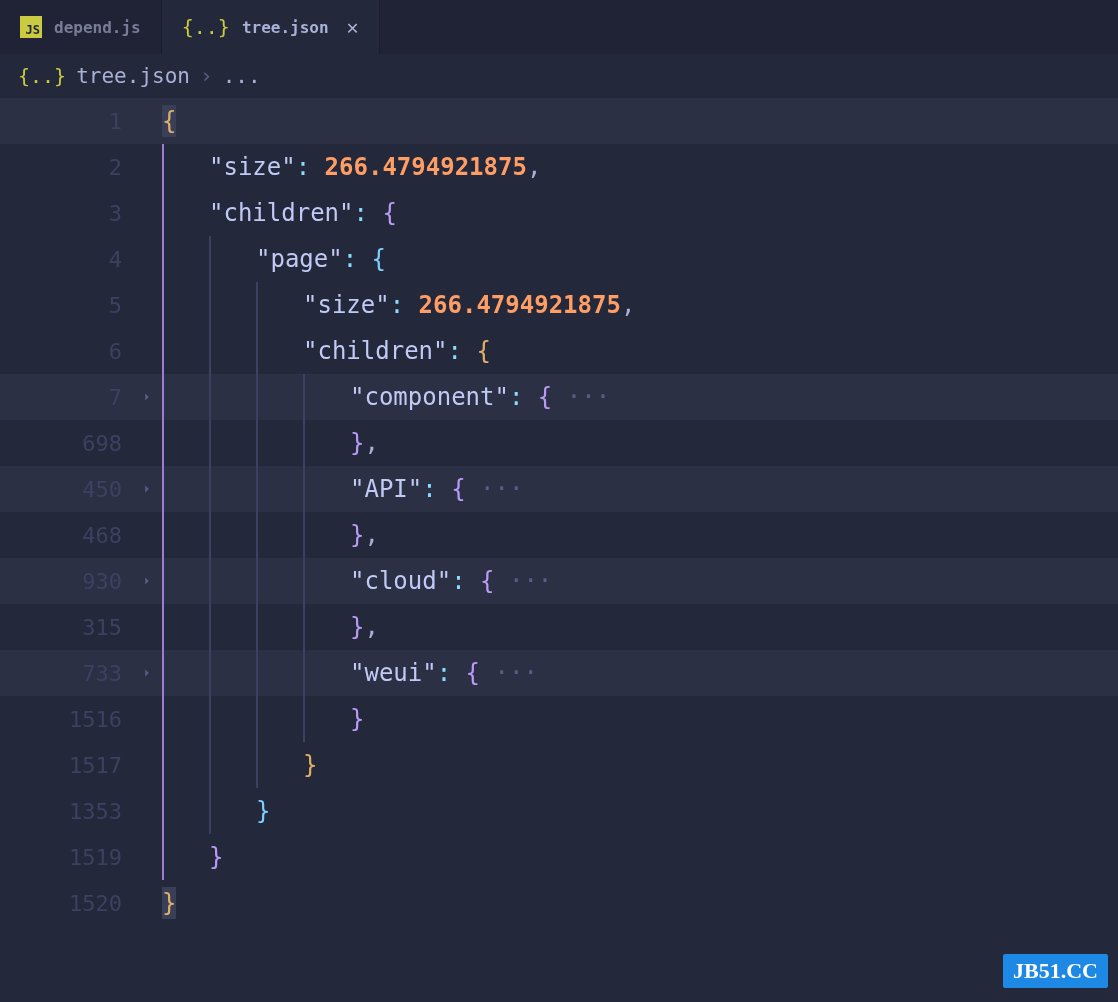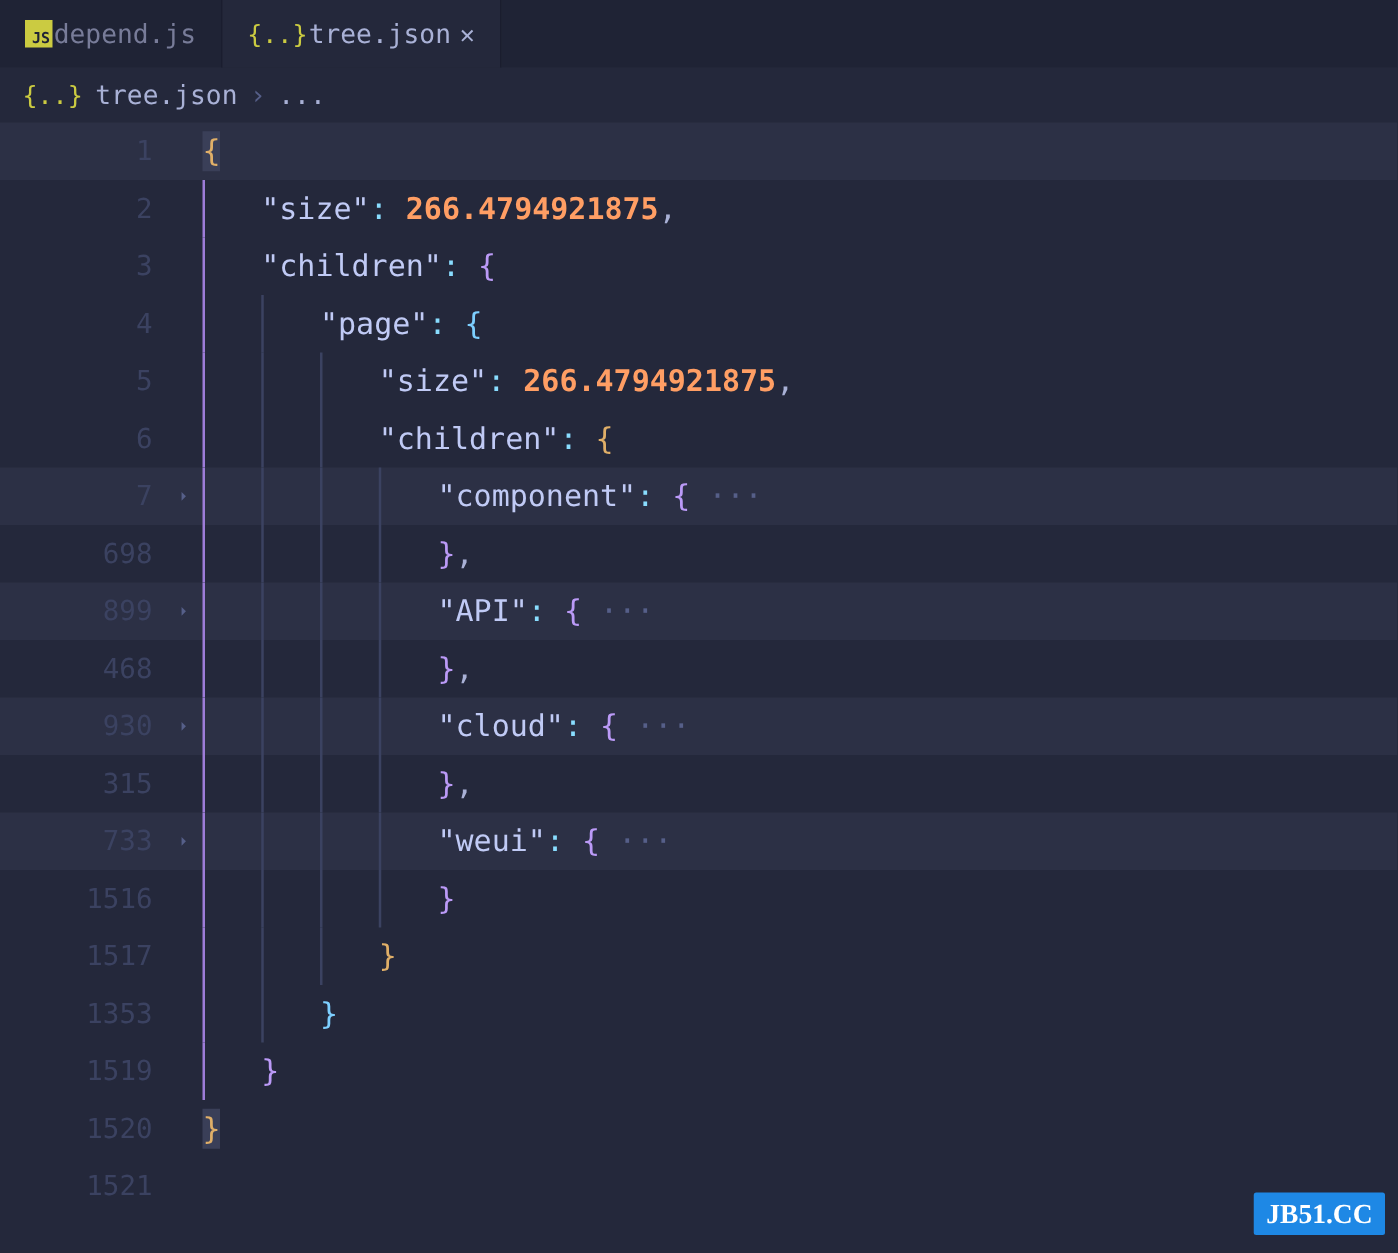--- a/index.html
+++ b/index.html
@@ -17,35 +17,35 @@
 .tabbar {
   display: flex;
   background: #1f2335;
   height: 54px;
   align-items: stretch;
 }
 .tab {
   display: flex;
   align-items: center;
   padding: 0 20px;
-  gap: 1px;
+  gap: 12px;
   color: #787c99;
   border-right: 1px solid #1a1d2e;
   cursor: pointer;
 }
 .tab.active {
   background: #24283b;
   color: #a9b1d6;
 }
 .tab .close {
   margin-left: 6px;
   color: #a9b1d6;
   font-size: 20px;
 }
-.tab-label { font-size: 21px; }
+.tab-label { font-size: 16px; font-weight: bold; }
 
 
 .breadcrumb {
   display: flex;
   align-items: center;
   gap: 10px;
   padding: 10px 18px;
   font-size: 21px;
   color: #a9b1d6;
   background: #24283b;
@@ -231,21 +231,21 @@
       <div class="fold"></div>
       <div class="guides">
         <div class="guide active"></div>
         <div class="guide"></div>
         <div class="guide"></div>
         <div class="guide"></div>
       </div>
       <div class="code"><span class="p-pink">}</span><span class="punc-gray">,</span></div>
     </div>
     <div class="line hl">
-      <div class="gutter">899</div>
+      <div class="gutter">450</div>
       <div class="fold fold-chevron">
         <svg viewBox="0 0 16 16" fill="currentColor">
           <path d="M6 4l4 4-4 4z"></path>
         </svg>
       </div>
       <div class="guides">
         <div class="guide active"></div>
         <div class="guide"></div>
         <div class="guide"></div>
         <div class="guide"></div>
@@ -341,21 +341,15 @@
         <div class="guide active"></div>
       </div>
       <div class="code"><span class="p-pink">}</span></div>
     </div>
     <div class="line">
       <div class="gutter">1520</div>
       <div class="fold"></div>
       <div class="guides"></div>
       <div class="code"><span class="p-yellow cursor-bg">}</span></div>
     </div>
-    <div class="line">
-      <div class="gutter">1521</div>
-      <div class="fold"></div>
-      <div class="guides"></div>
-      <div class="code"></div>
-    </div>
   </div>
 
 <div class="watermark">JB51.CC</div>
 
 </body></html>

